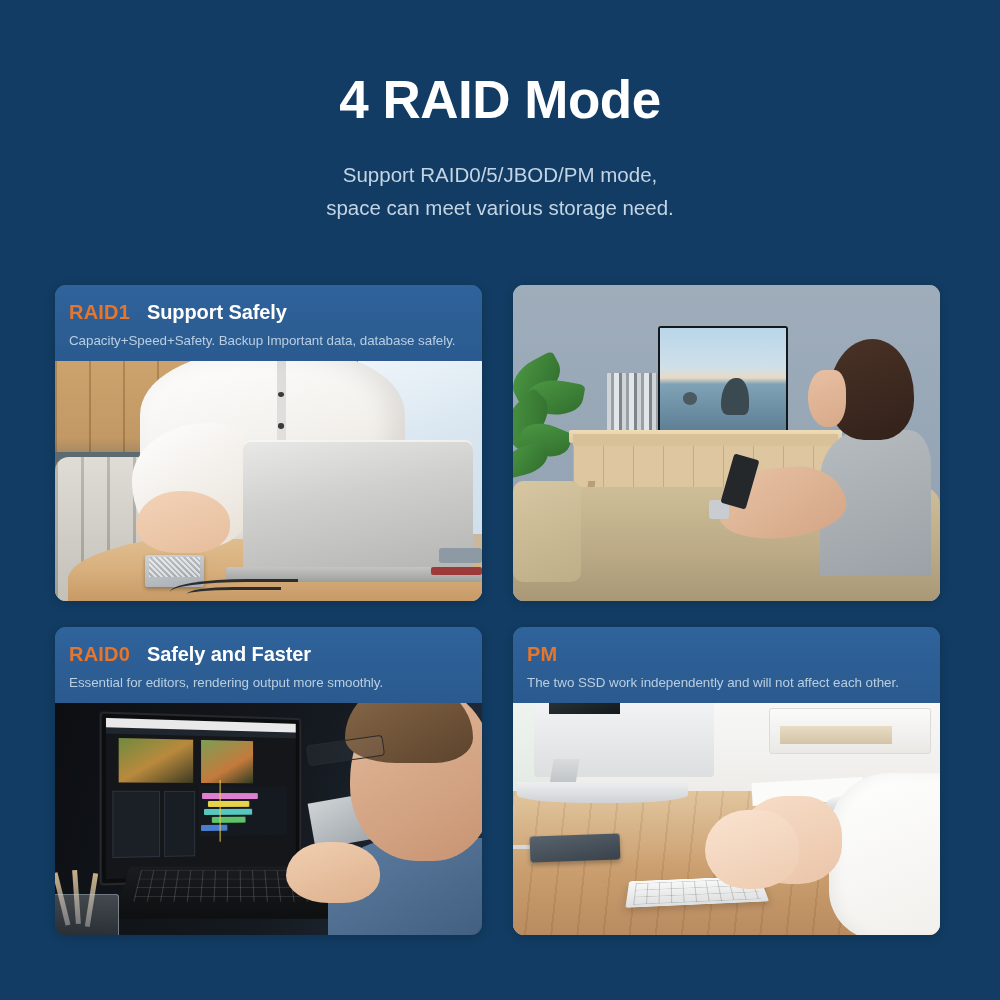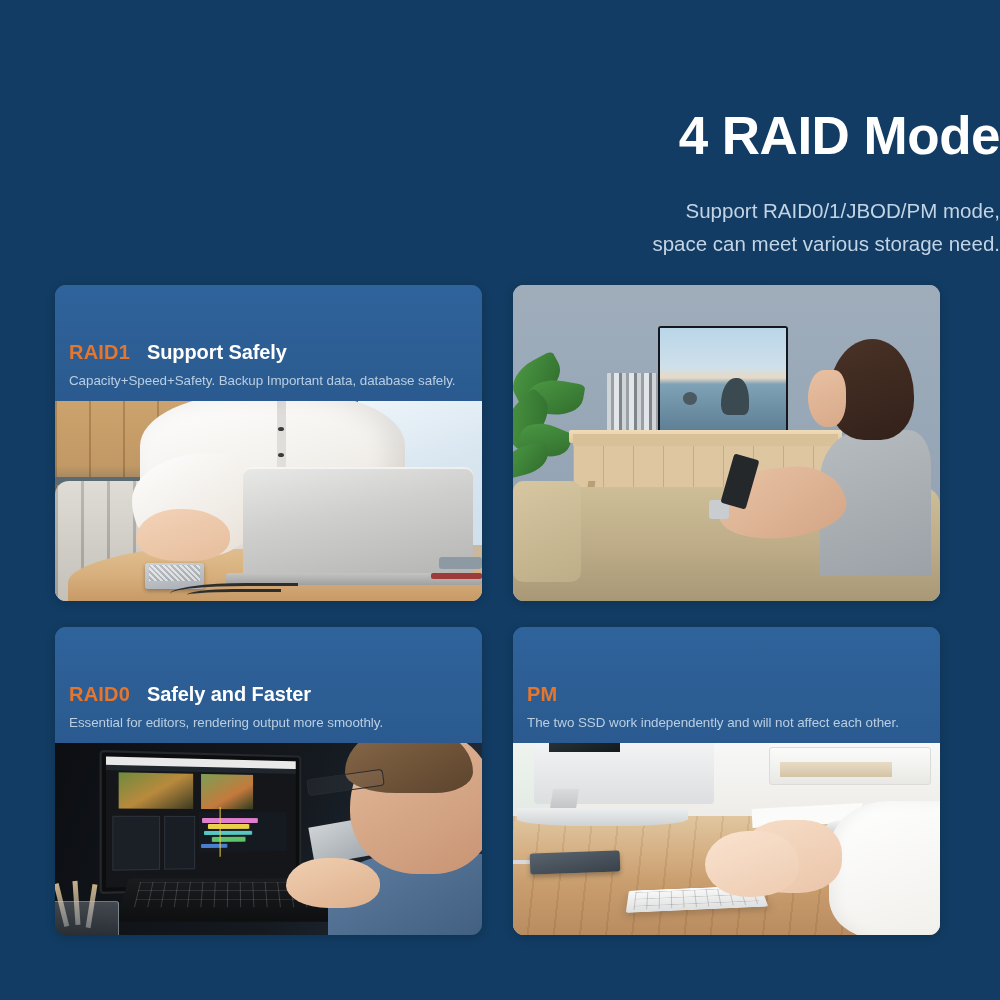--- a/index.html
+++ b/index.html
@@ -24,22 +24,22 @@
     position: relative;
     background: radial-gradient(ellipse at 50% 35%, #154madeup 0%, #113A61 70%);
     background: #123C63;
   }
 
   
   .hero {
     position: absolute;
     top: 0; left: 0;
     width: 1000px;
-    text-align: right;
-    padding-top: 108px;
+    text-align: center;
+    padding-top: 72px;
   }
 
   .hero-title {
     font-size: 53px;
     font-weight: 700;
     letter-spacing: -0.5px;
     color: #FFFFFF;
     line-height: 1.05;
   }
 
@@ -78,21 +78,20 @@
     background: linear-gradient(180deg, #2F639B 0%, #2A5A8F 100%);
     padding: 16px 14px 13px 14px;
     flex: 0 0 auto;
   }
 
   .card-title-row {
     display: flex;
     align-items: baseline;
     gap: 17px;
     white-space: nowrap;
-    margin-top: 40px;
   }
 
   .card-tag {
     color: #E8762A;
     font-size: 20px;
     font-weight: 700;
     letter-spacing: 0.2px;
   }
 
   .card-heading {
@@ -490,21 +489,21 @@
   }
 </style>
 </head>
 <body>
 
 <div class="page">
 
   <div class="hero">
     <div class="hero-title">4 RAID Mode</div>
     <div class="hero-sub">
-      <div>Support RAID0/1/JBOD/PM mode,</div>
+      <div>Support RAID0/5/JBOD/PM mode,</div>
       <div>space can meet various storage need.</div>
     </div>
   </div>
 
   <div class="grid">
 
     <div class="card">
       <div class="card-header">
         <div class="card-title-row">
           <span class="card-tag">RAID1</span>

